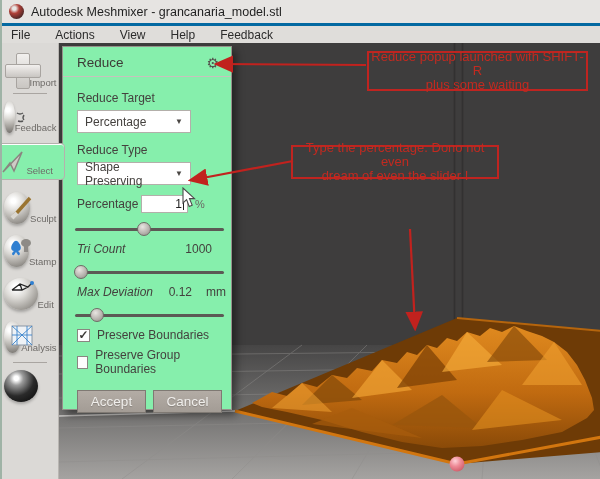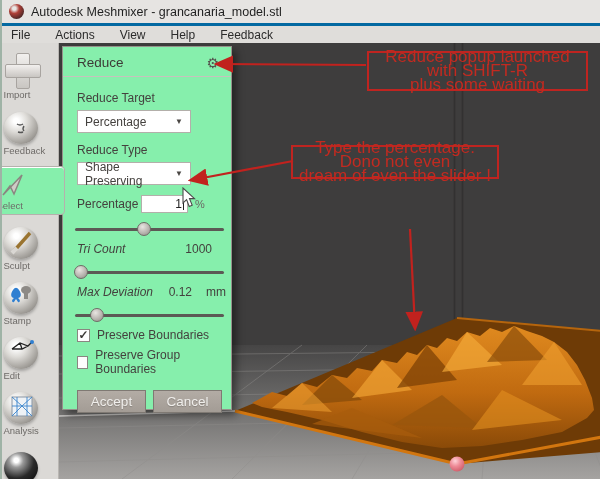--- a/index.html
+++ b/index.html
@@ -13,21 +13,21 @@
              background:radial-gradient(circle at 35% 30%, #e8e6e4 0 12%, #b04038 35%, #5a2a28 70%, #2e2424 100%);
              margin-right:7px; }
   .title-text { font-size:12.5px; color:#1f1f1f; }
   
   .menubar { position:absolute; left:0; top:26px; width:100%; height:17px; background:#dfddda;
              display:flex; align-items:center; gap:25px; padding-left:9px; z-index:6; font-size:12px; color:#2b2b2b; }
   .menu-item { cursor:default; }
   
   .sidebar { position:absolute; left:0; top:43px; width:57px; height:436px; background:#dbd9d6;
              z-index:6; display:flex; flex-direction:column; align-items:center; border-right:1px solid #b9b6b2; }
-  .tool { display:flex; flex-direction:column; align-items:flex-start; width:53px; padding-top:3px; }
+  .tool { display:flex; align-items:flex-end; width:53px; padding-top:3px; }
   .tool-label { font-size:9.5px; color:#6d6a67; margin-top:1px; }
   .sep { width:34px; height:1px; background:#a9a5a1; margin:5px 0 4px 0; }
   .sphere { width:34px; height:32px; border-radius:50%; position:relative;
             background:radial-gradient(circle at 36% 28%, #ffffff 0 8%, #dddbd7 35%, #a3a09b 70%, #6f6c68 100%);
             box-shadow:0 2px 3px rgba(0,0,0,.25); }
   .sphere svg, .sphere .ovl { position:absolute; left:0; top:0; }
   .sphere-dark { background:radial-gradient(circle at 36% 26%, #ffffff 0 7%, #9a9a9a 22%, #2a2a2a 55%, #050505 100%); }
   .plus-icon { width:36px; height:36px; position:relative; }
   .plus-icon::before, .plus-icon::after { content:""; position:absolute; background:linear-gradient(#f2f0ee,#c9c6c2);
             border:1px solid #a8a4a0; border-radius:2px; }
@@ -61,21 +61,21 @@
   .stat-row { display:flex; justify-content:space-between; width:149px; font-style:italic; margin-top:5px; }
   .stat-vals { font-style:normal; display:flex; gap:14px; }
   .chk-row { display:flex; align-items:center; margin:6px 0 0 0; }
   .chk-box { width:13px; height:13px; background:#fdfdfd; border:1px solid #8a8681; margin-right:7px;
              display:flex; align-items:center; justify-content:center; font-size:12px; font-weight:bold; color:#3a3734; line-height:1; }
   .btn-row { display:flex; gap:7px; margin-top:14px;justify-content:space-between; }
   .btn { width:71px; height:23px; background:linear-gradient(#b3aca5,#a39c95); border:1px solid #7f7973;
          color:#f0eeeb; font-size:13.5px; display:flex; align-items:center; justify-content:center;
          text-shadow:0 1px 1px rgba(0,0,0,.2); }
   
-  .note { position:absolute; border:2px solid #bf2420; color:#c22a20; font-size:17px; line-height:14px;
+  .note { position:absolute; border:2px solid #bf2420; color:#c22a20; font-size:13px; line-height:14px;
           text-align:center; z-index:10; display:flex; flex-direction:column; justify-content:center; }
   svg.layer { position:absolute; left:0; top:0; z-index:1; }
   svg.anno  { position:absolute; left:0; top:0; z-index:11; pointer-events:none; }
   .cursor { position:absolute; z-index:12; }
 </style>
 </head>
 <body>
 
 <div id="app">
 

